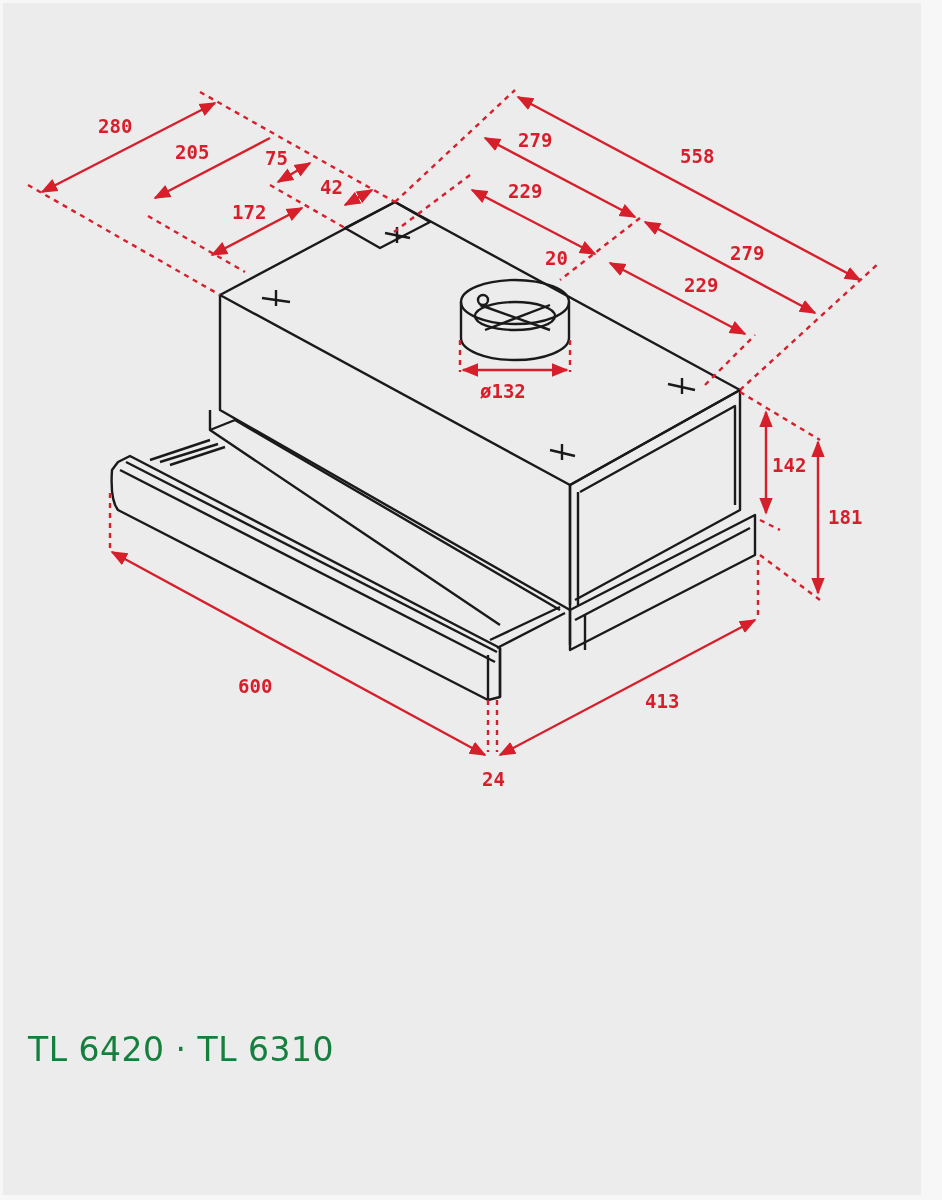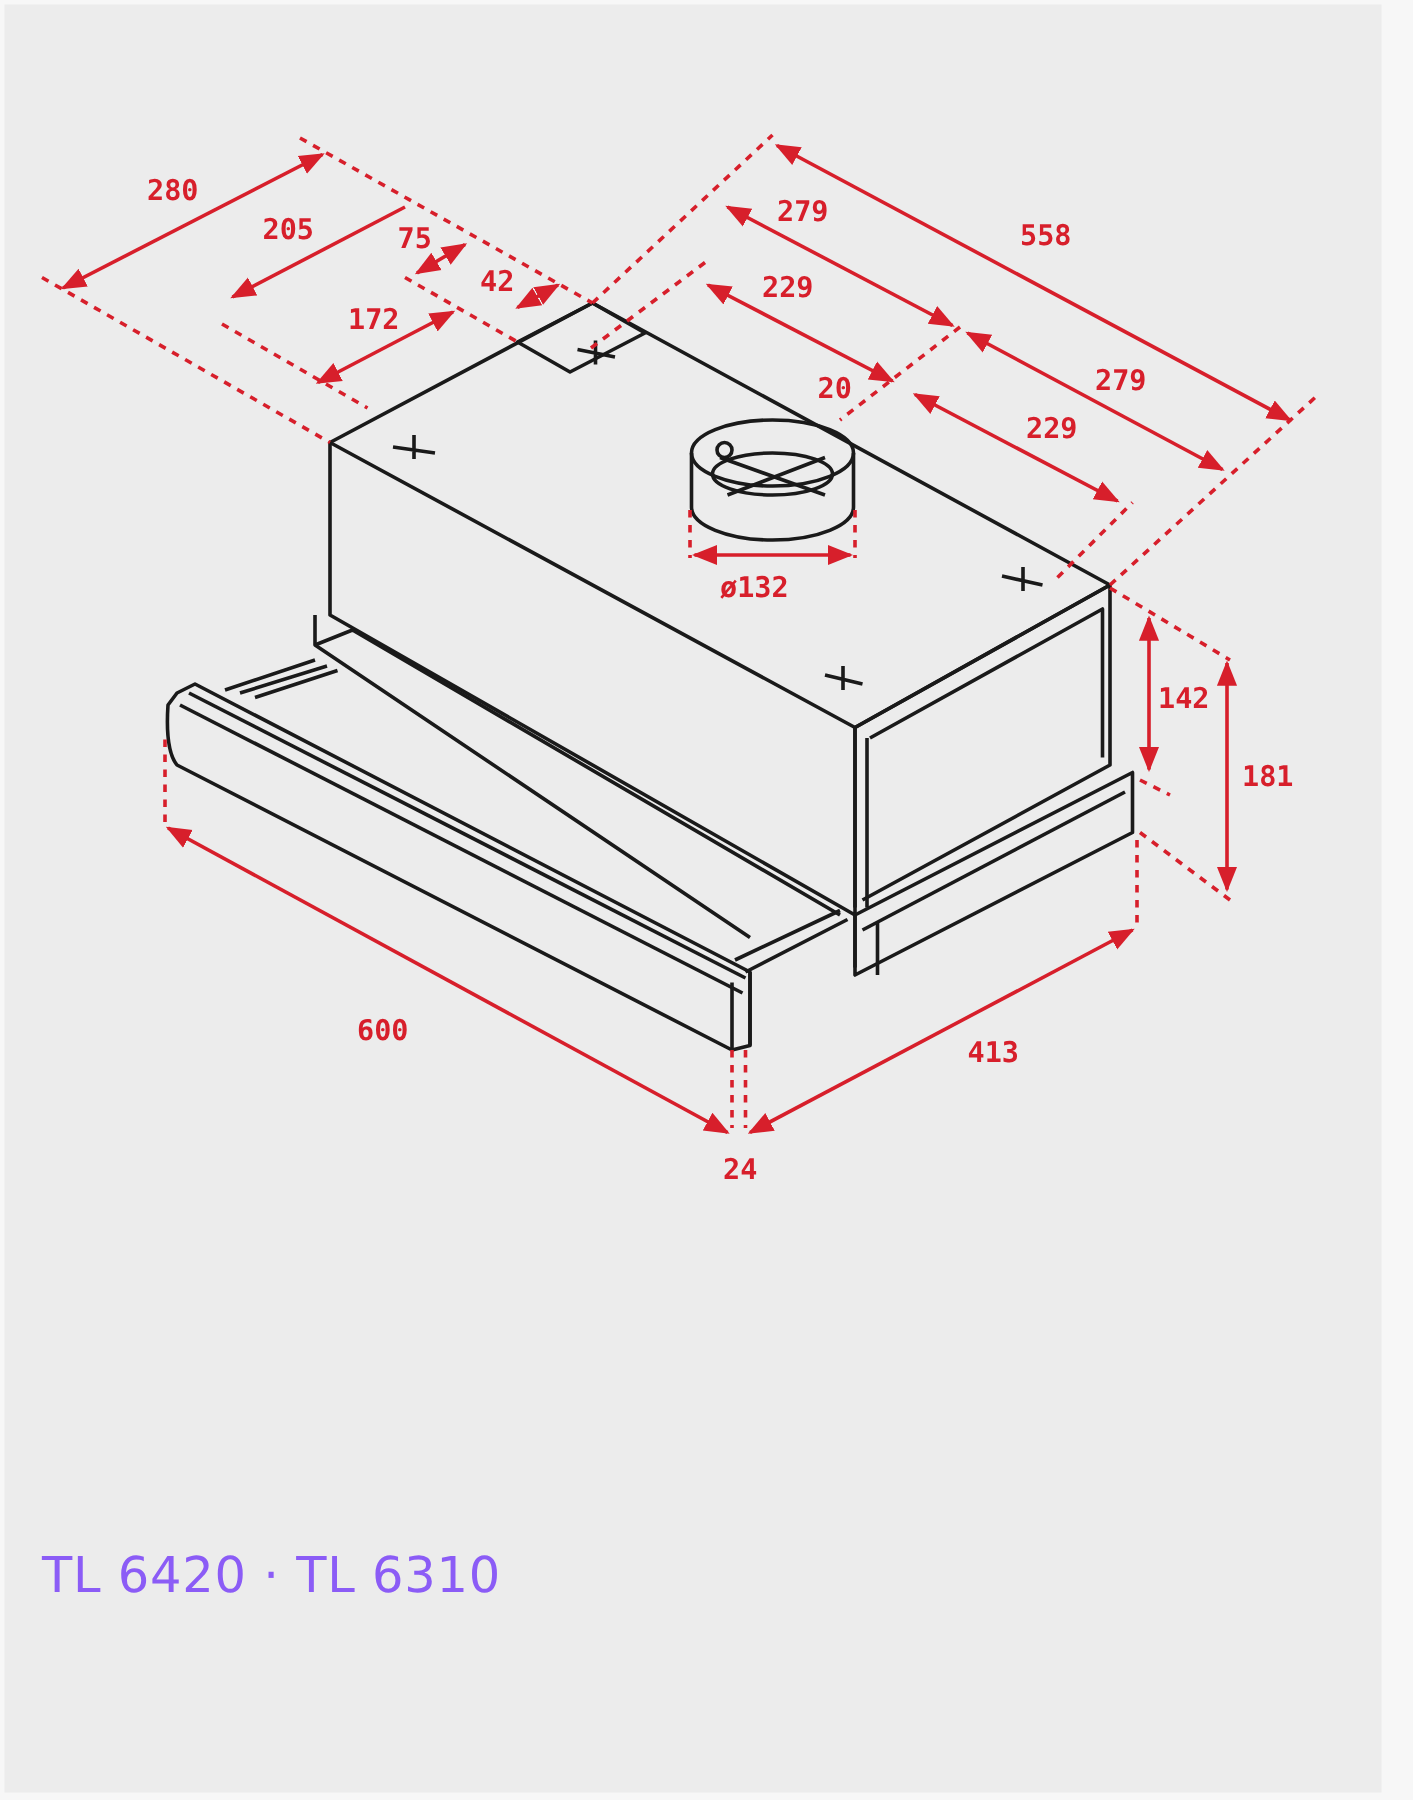--- a/index.html
+++ b/index.html
@@ -15,21 +15,21 @@
       background: #ececec;
     }
     svg.drawing { position: absolute; left: 0; top: 0; }
     .dim {
       font-family: "DejaVu Sans Mono", "Liberation Mono", monospace;
       font-weight: bold; font-size: 19px; fill: #d71f2b;
     }
     .caption {
       position: absolute; left: 28px; top: 1030px;
       font-family: "DejaVu Sans", "Liberation Sans", sans-serif;
-      font-size: 33px; color: #8b5cf6; letter-spacing: 0.5px;
+      font-size: 33px; color: #15803d; letter-spacing: 0.5px;
     }
   </style>
 </head>
 <body>
 
 <div class="page">
   <div class="panel"></div>
 
   <svg class="drawing" width="942" height="1200" viewBox="0 0 942 1200">
     <defs>

